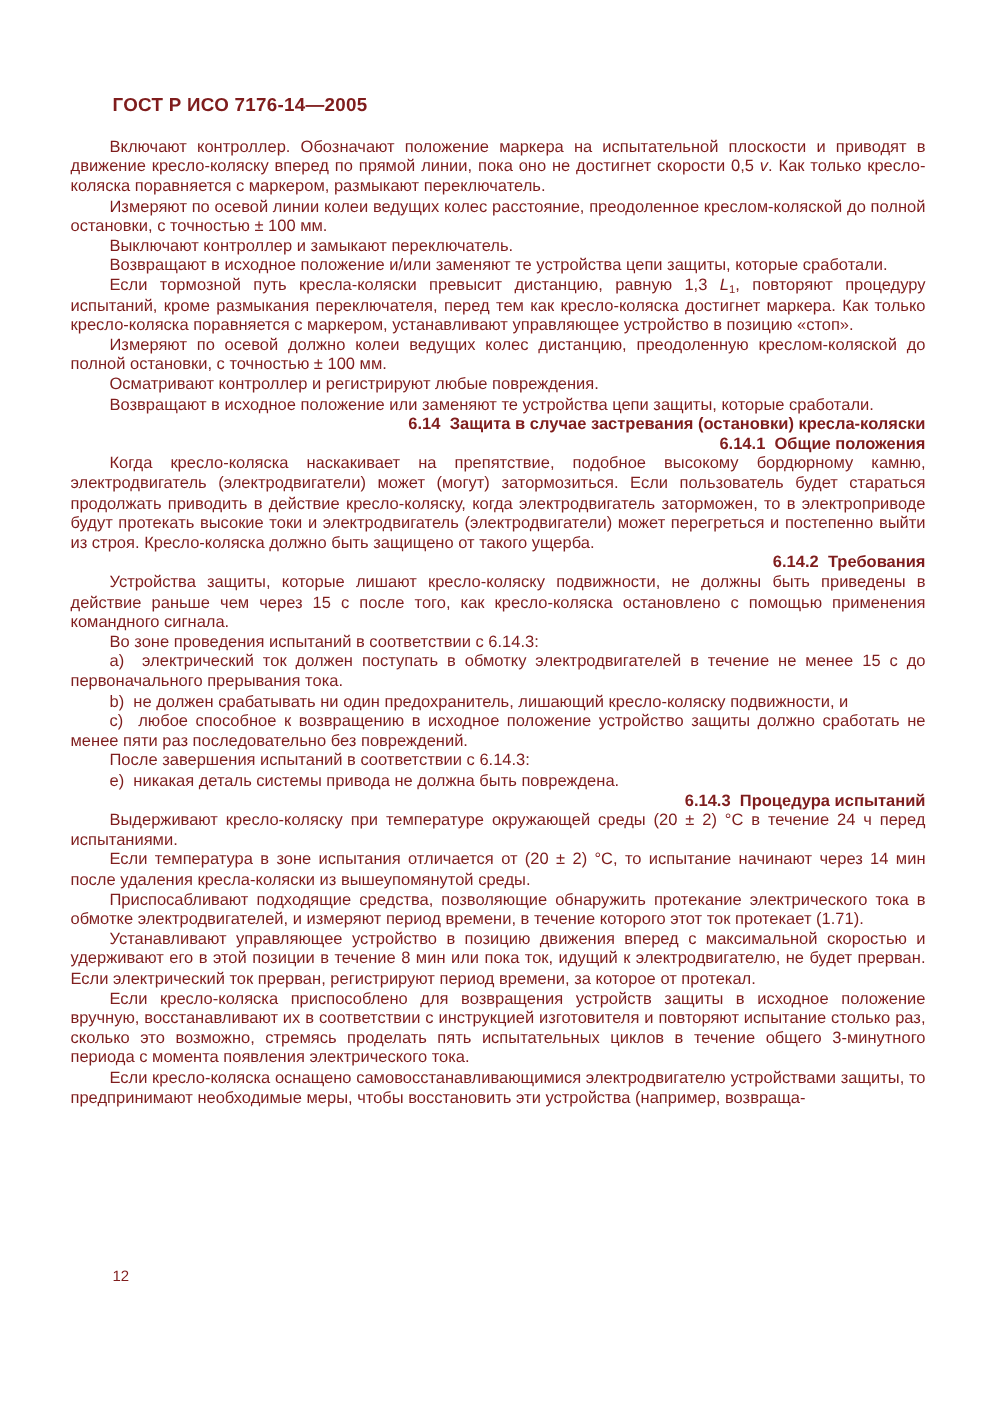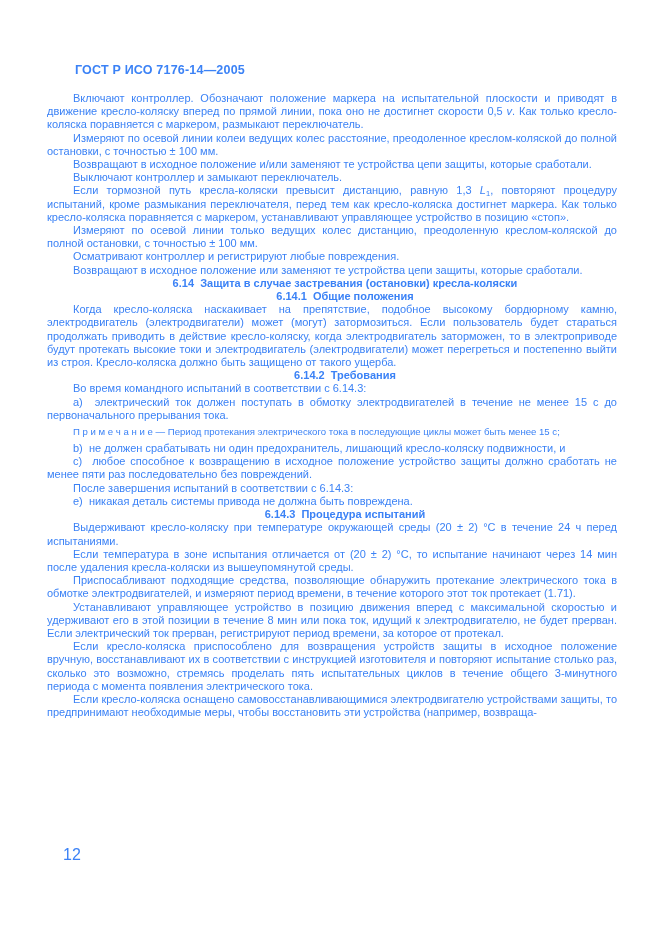--- a/index.html
+++ b/index.html
@@ -5,21 +5,21 @@
   html, body {
     margin: 0;
     padding: 0;
     background: #ffffff;
   }
   .page {
     position: relative;
     width: 661px;
     height: 936px;
     background: #ffffff;
-    color: #3b82f6;
+    color: #7f1d1d;
     font-family: "Liberation Sans", sans-serif;
     overflow: hidden;
   }
   .running-header {
     position: absolute;
     left: 75px;
     top: 63px;
     font-size: 12.5px;
     font-weight: bold;
     letter-spacing: 0.2px;
@@ -33,64 +33,64 @@
     font-size: 11px;
     line-height: 13.2px;
     text-align: justify;
   }
   .para {
     text-indent: 26px;
     margin: 0;
   }
   .para.h {
     font-weight: bold;
-    text-align: center;
+    text-align: right;
   }
   .para.note {
     font-size: 9.6px;
     line-height: 12px;
     margin: 4px 0 4px 0;
   }
   .para i {
     font-style: italic;
   }
   .para sub {
     font-size: 7.5px;
     line-height: 0;
     vertical-align: -2px;
   }
   .page-number {
     position: absolute;
-    left: 63px;
+    left: 75px;
     top: 846px;
-    font-size: 16px;
+    font-size: 10px;
   }
 </style>
 </head>
 <body>
 
 <div class="page">
   <div class="running-header">ГОСТ Р ИСО 7176-14—2005</div>
 
   <div class="content">
       <div class="para p"><span>Включают контроллер. Обозначают положение маркера на испытательной плоскости и приводят в движение кресло-коляску вперед по прямой линии, пока оно не достигнет скорости 0,5 </span><i>v</i><span>. Как только кресло-коляска поравняется с маркером, размыкают переключатель.</span></div>
       <div class="para p"><span>Измеряют по осевой линии колеи ведущих колес расстояние, преодоленное креслом-коляской до полной остановки, с точностью ± 100 мм.</span></div>
+      <div class="para p"><span>Выключают контроллер и замыкают переключатель.</span></div>
       <div class="para p"><span>Возвращают в исходное положение и/или заменяют те устройства цепи защиты, которые сработали.</span></div>
-      <div class="para p"><span>Выключают контроллер и замыкают переключатель.</span></div>
       <div class="para p"><span>Если тормозной путь кресла-коляски превысит дистанцию, равную 1,3 </span><i>L</i><sub>1</sub><span>, повторяют процедуру испытаний, кроме размыкания переключателя, перед тем как кресло-коляска достигнет маркера. Как только кресло-коляска поравняется с маркером, устанавливают управляющее устройство в позицию «стоп».</span></div>
-      <div class="para p"><span>Измеряют по осевой линии только ведущих колес дистанцию, преодоленную креслом-коляской до полной остановки, с точностью ± 100 мм.</span></div>
+      <div class="para p"><span>Измеряют по осевой должно колеи ведущих колес дистанцию, преодоленную креслом-коляской до полной остановки, с точностью ± 100 мм.</span></div>
       <div class="para p"><span>Осматривают контроллер и регистрируют любые повреждения.</span></div>
       <div class="para p"><span>Возвращают в исходное положение или заменяют те устройства цепи защиты, которые сработали.</span></div>
       <div class="para h"><span>6.14&nbsp; Защита в случае застревания (остановки) кресла-коляски</span></div>
       <div class="para h"><span>6.14.1&nbsp; Общие положения</span></div>
       <div class="para p"><span>Когда кресло-коляска наскакивает на препятствие, подобное высокому бордюрному камню, электродвигатель (электродвигатели) может (могут) затормозиться. Если пользователь будет стараться продолжать приводить в действие кресло-коляску, когда электродвигатель заторможен, то в электроприводе будут протекать высокие токи и электродвигатель (электродвигатели) может перегреться и постепенно выйти из строя. Кресло-коляска должно быть защищено от такого ущерба.</span></div>
       <div class="para h"><span>6.14.2&nbsp; Требования</span></div>
-      <div class="para p"><span>Во время командного испытаний в соответствии с 6.14.3:</span></div>
+      <div class="para p"><span>Устройства защиты, которые лишают кресло-коляску подвижности, не должны быть приведены в действие раньше чем через 15 с после того, как кресло-коляска остановлено с помощью применения командного сигнала.</span></div>
+      <div class="para p"><span>Во зоне проведения испытаний в соответствии с 6.14.3:</span></div>
       <div class="para p"><span>a)&nbsp; электрический ток должен поступать в обмотку электродвигателей в течение не менее 15 с до первоначального прерывания тока.</span></div>
-      <div class="para note"><span>П р и м е ч а н и е — Период протекания электрического тока в последующие циклы может быть менее 15 с;</span></div>
       <div class="para p"><span>b)&nbsp; не должен срабатывать ни один предохранитель, лишающий кресло-коляску подвижности, и</span></div>
       <div class="para p"><span>c)&nbsp; любое способное к возвращению в исходное положение устройство защиты должно сработать не менее пяти раз последовательно без повреждений.</span></div>
       <div class="para p"><span>После завершения испытаний в соответствии с 6.14.3:</span></div>
       <div class="para p"><span>e)&nbsp; никакая деталь системы привода не должна быть повреждена.</span></div>
       <div class="para h"><span>6.14.3&nbsp; Процедура испытаний</span></div>
       <div class="para p"><span>Выдерживают кресло-коляску при температуре окружающей среды (20 ± 2) °С в течение 24 ч перед испытаниями.</span></div>
       <div class="para p"><span>Если температура в зоне испытания отличается от (20 ± 2) °С, то испытание начинают через 14 мин после удаления кресла-коляски из вышеупомянутой среды.</span></div>
       <div class="para p"><span>Приспосабливают подходящие средства, позволяющие обнаружить протекание электрического тока в обмотке электродвигателей, и измеряют период времени, в течение которого этот ток протекает (1.71).</span></div>
       <div class="para p"><span>Устанавливают управляющее устройство в позицию движения вперед с максимальной скоростью и удерживают его в этой позиции в течение 8 мин или пока ток, идущий к электродвигателю, не будет прерван. Если электрический ток прерван, регистрируют период времени, за которое от протекал.</span></div>
       <div class="para p"><span>Если кресло-коляска приспособлено для возвращения устройств защиты в исходное положение вручную, восстанавливают их в соответствии с инструкцией изготовителя и повторяют испытание столько раз, сколько это возможно, стремясь проделать пять испытательных циклов в течение общего 3-минутного периода с момента появления электрического тока.</span></div>

